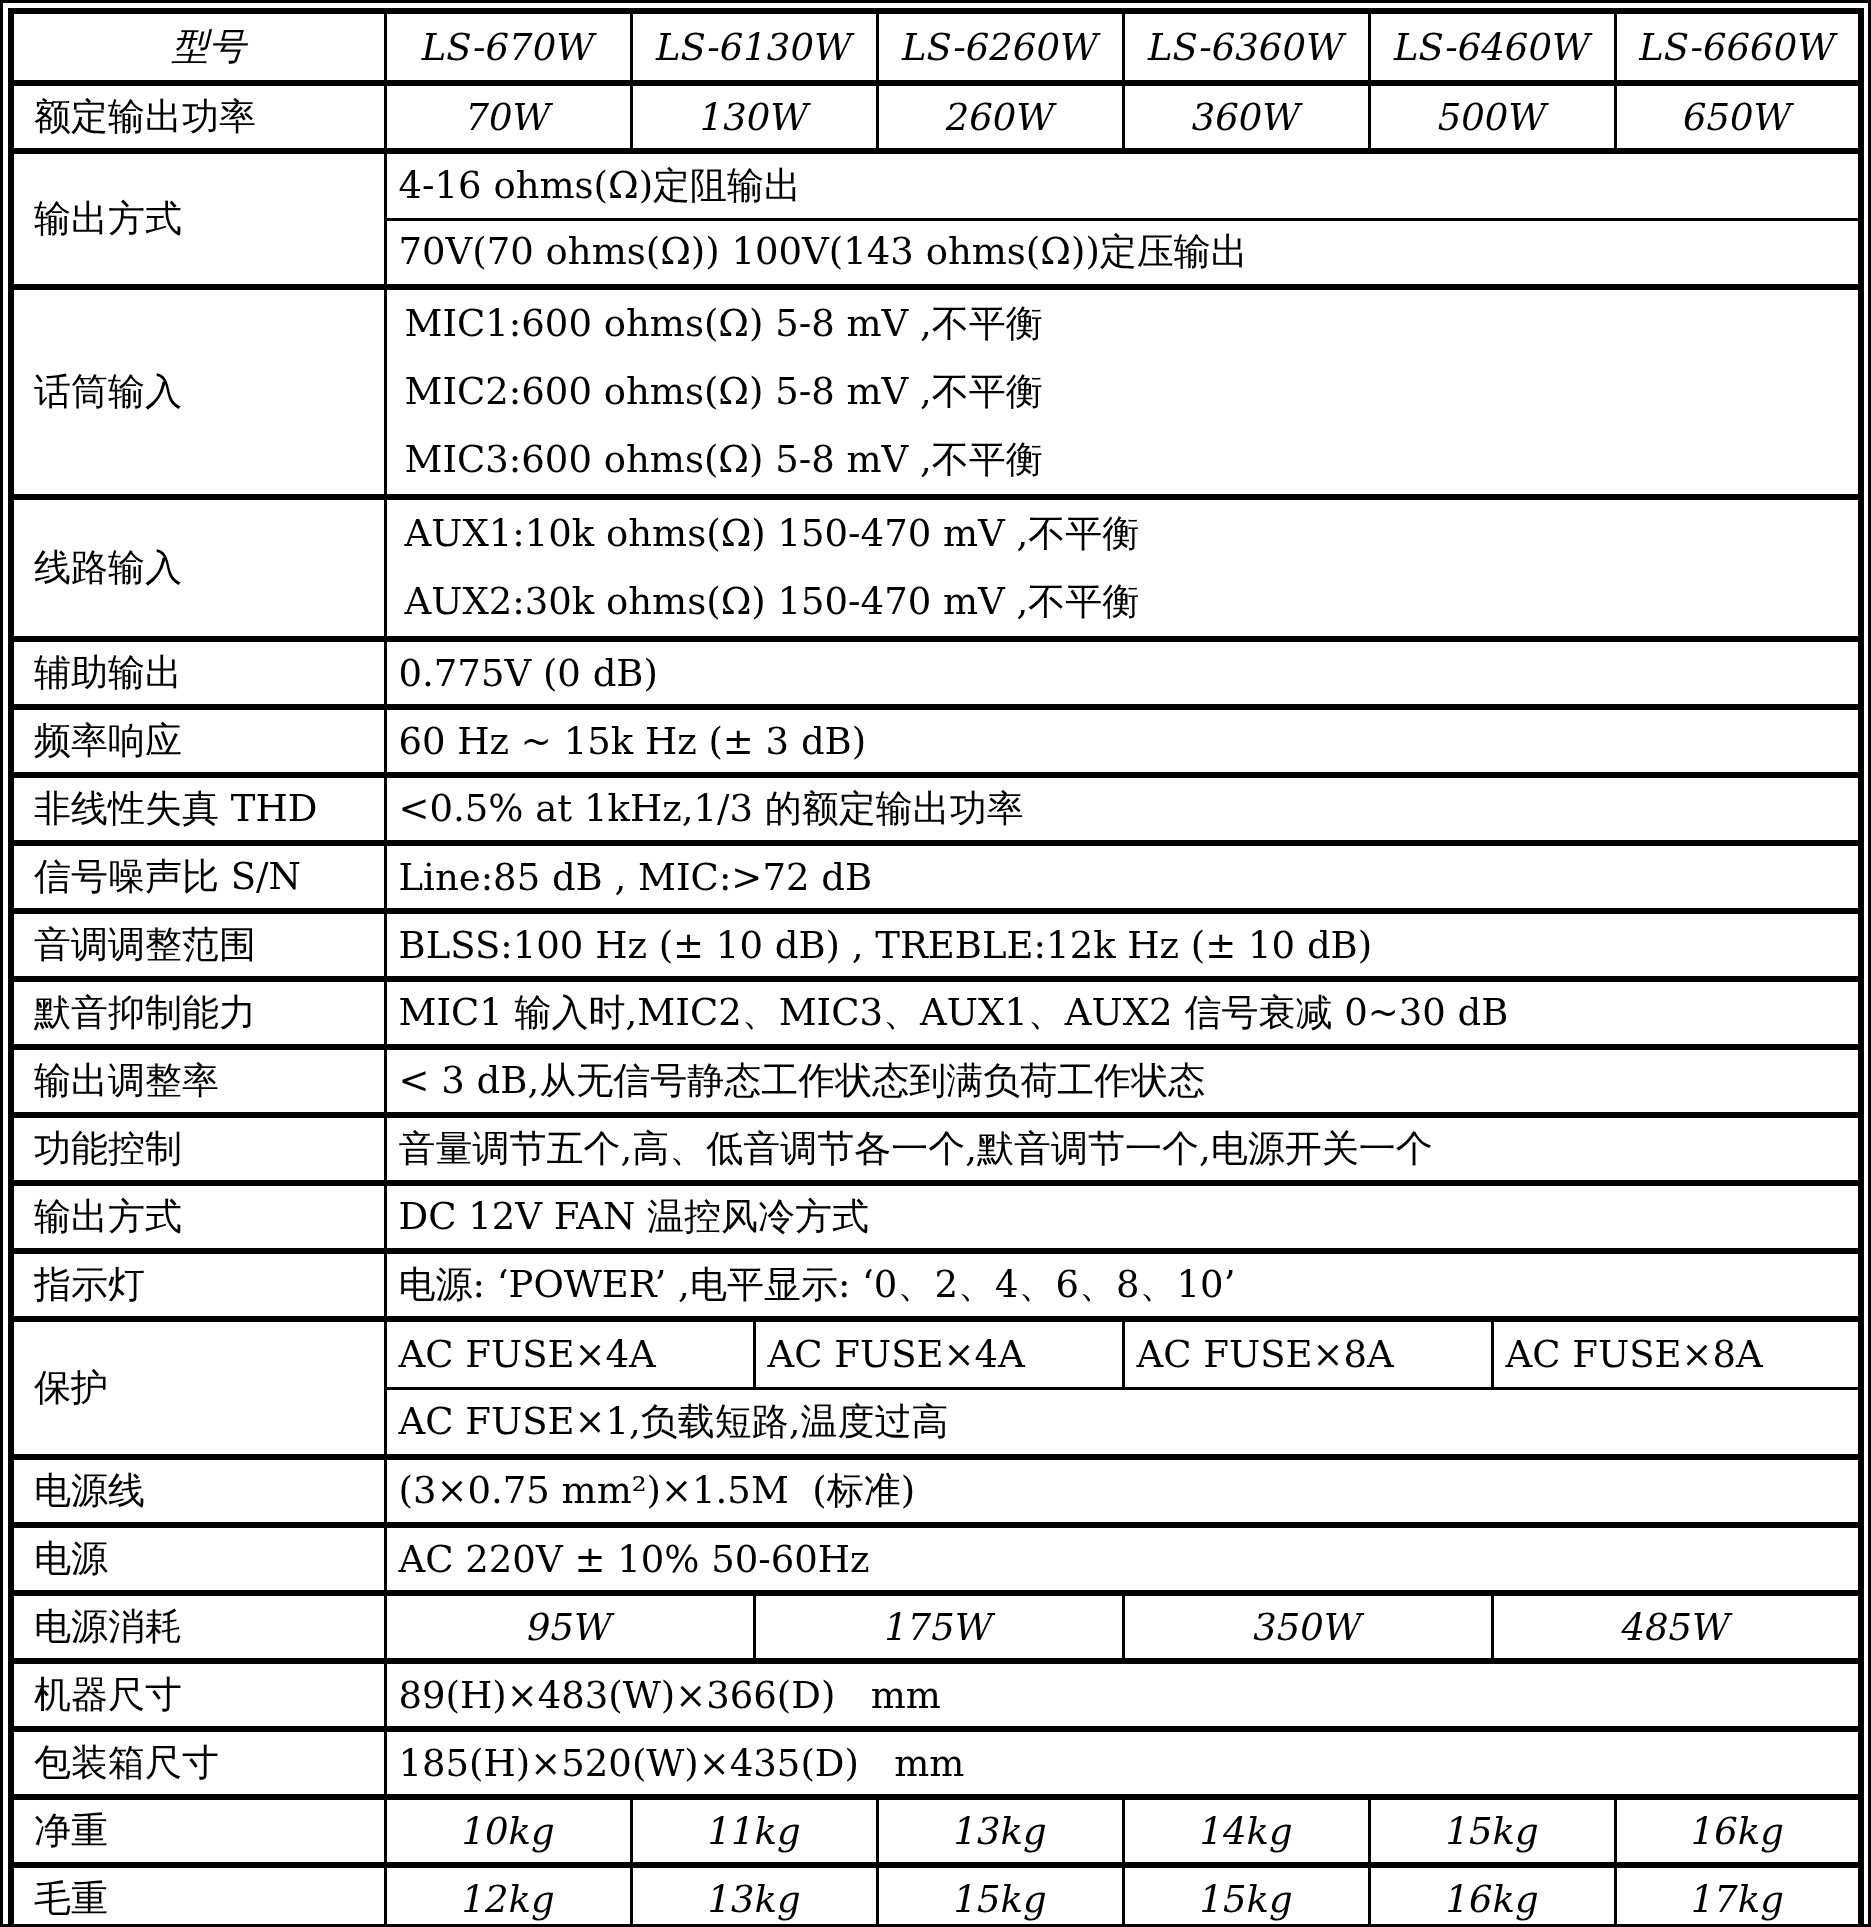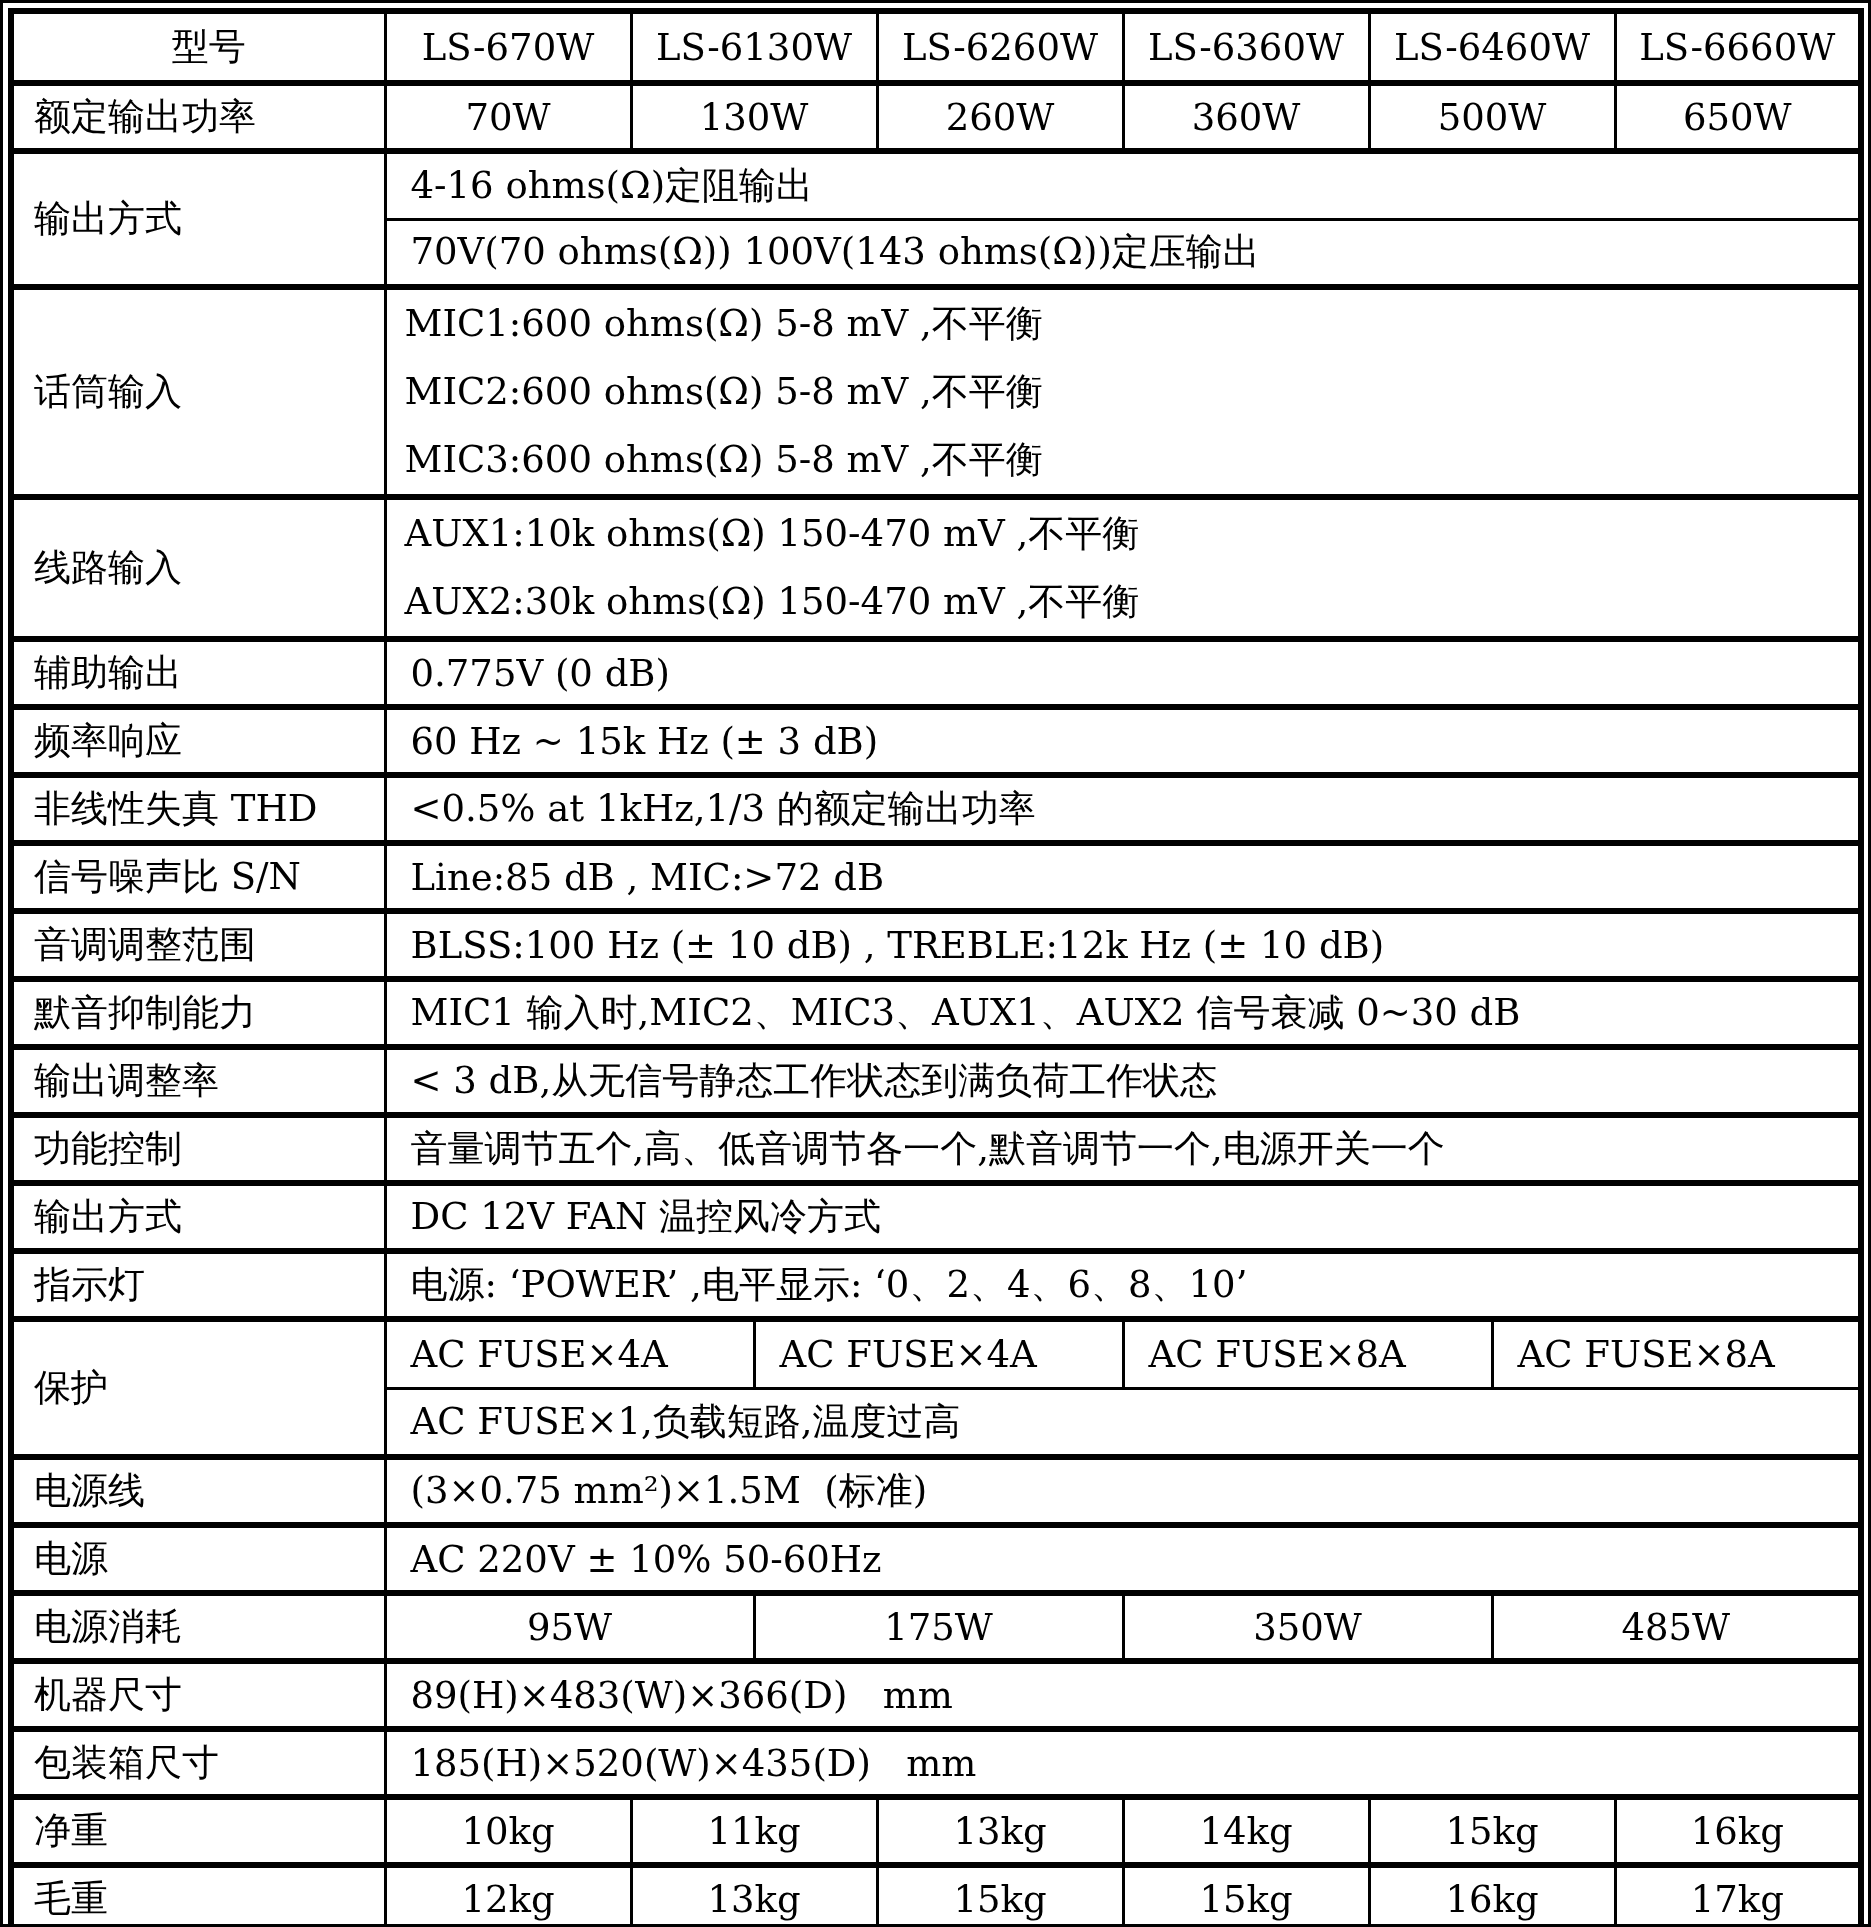--- a/index.html
+++ b/index.html
@@ -35,24 +35,24 @@
   }
   tr.major > td { border-top-width: 6px; }
   td.h-head { height: 72px; }
   td.h2 { height: 138px; }
   td.h3 { height: 206px; }
   td.label {
     text-align: left;
     padding-left: 20px;
     white-space: pre-wrap;
   }
-  td.center { text-align: center; }
+  td.center { text-align: center; font-style: italic; }
   td.val {
     text-align: left;
-    padding-left: 24px;
+    padding-left: 12px;
     white-space: pre-wrap;
   }
   td.multiline { padding: 0; }
   .line {
     height: 68px;
     display: flex;
     align-items: center;
     padding-left: 18px;
     white-space: pre-wrap;
   }

